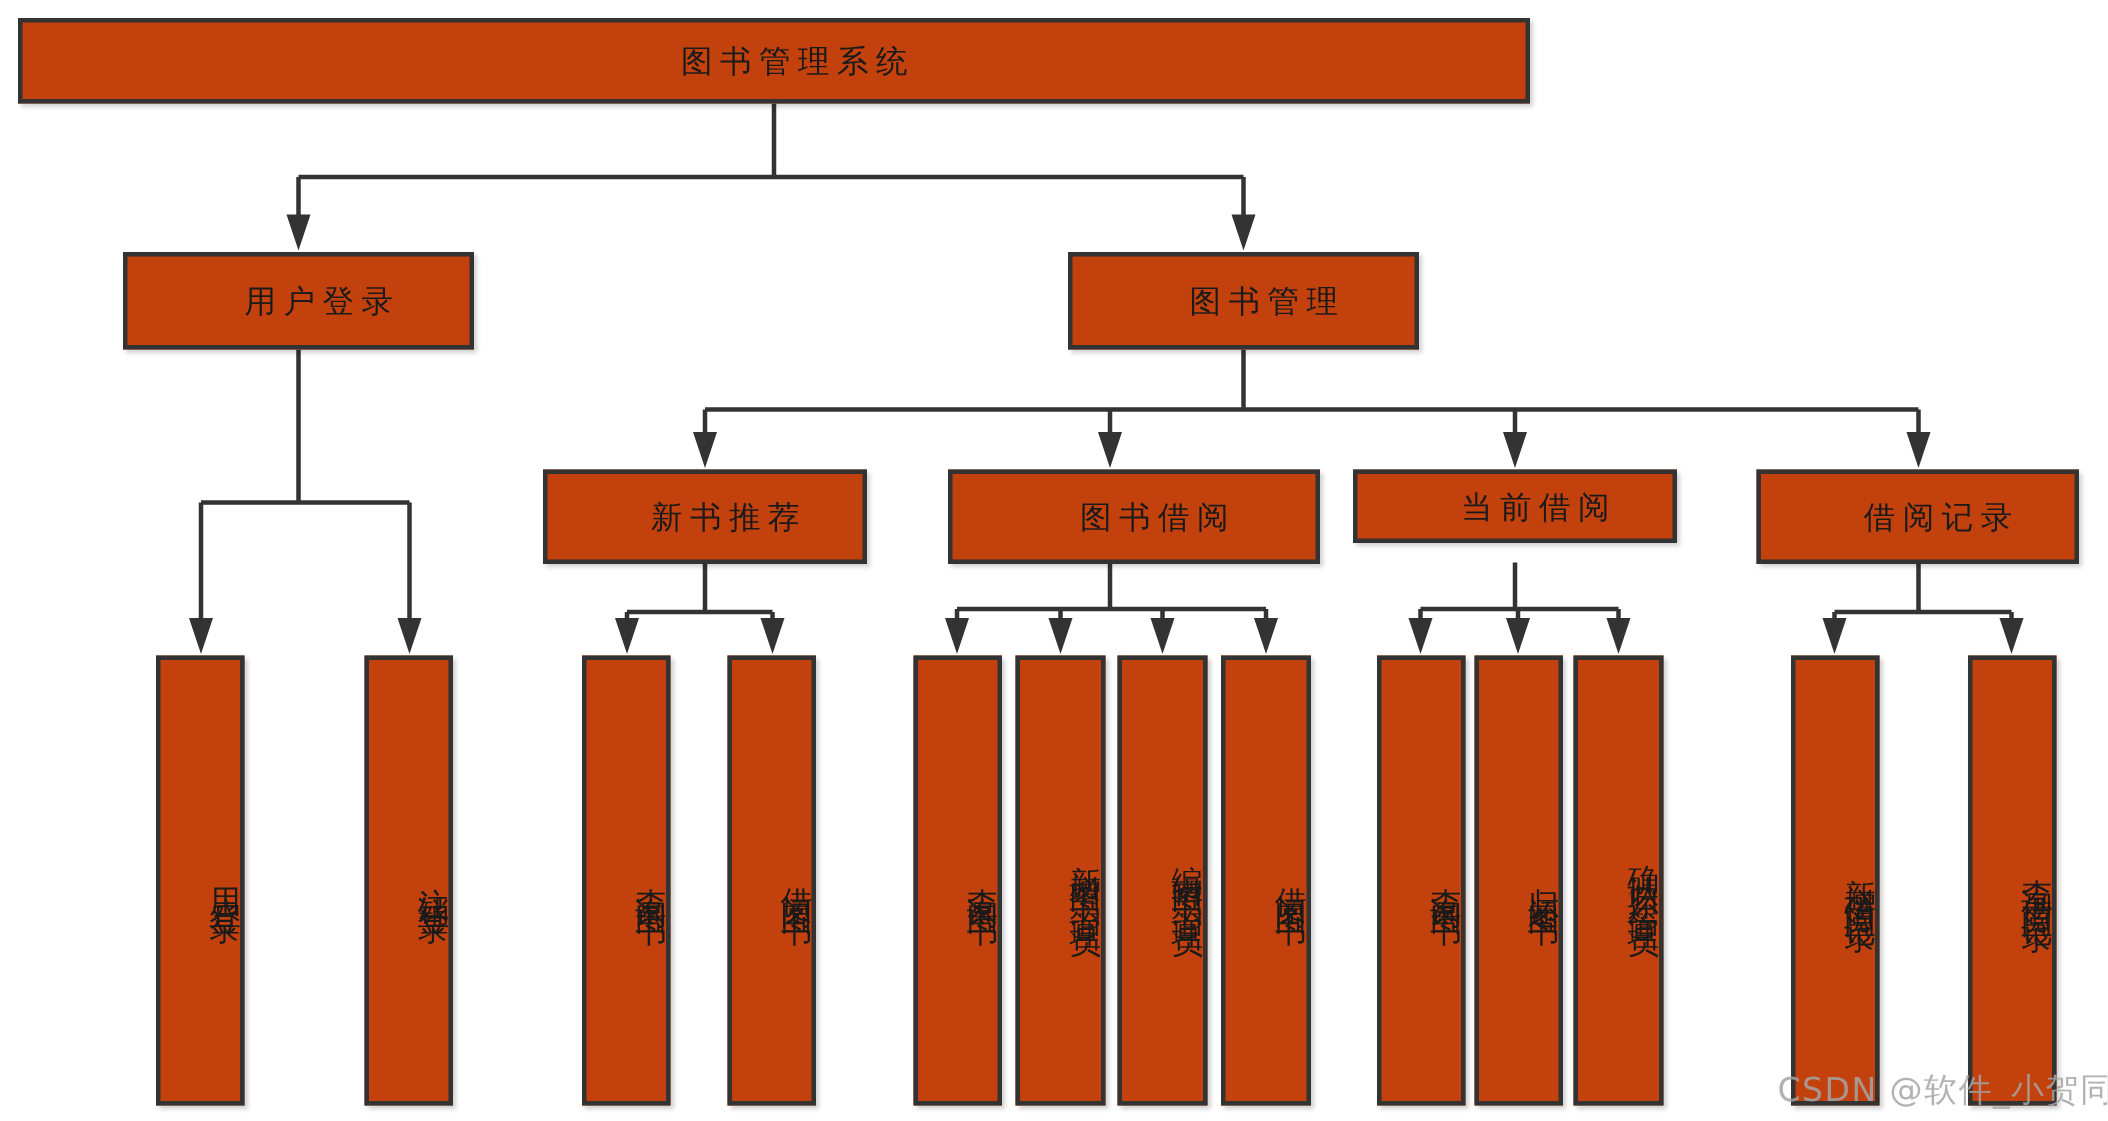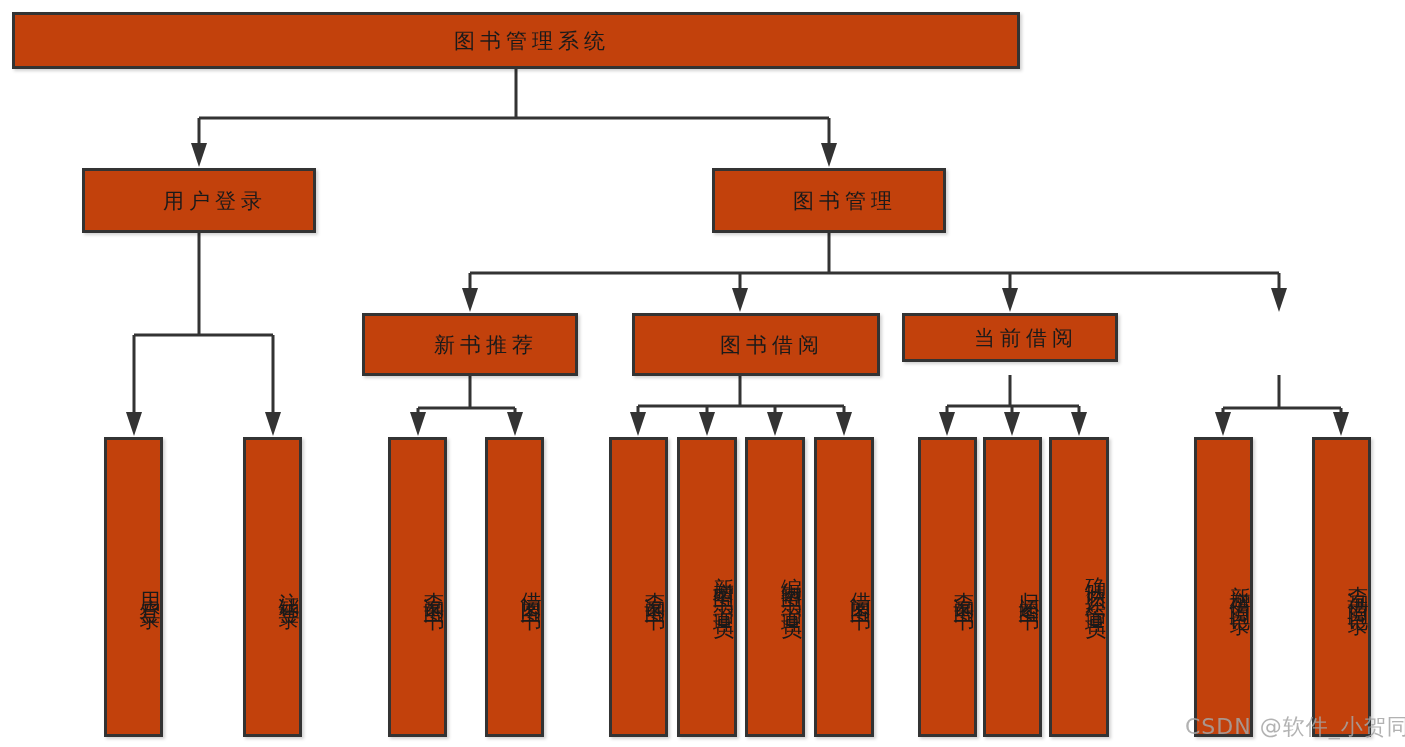--- a/index.html
+++ b/index.html
@@ -101,20 +101,21 @@
   </svg>
 
   <div class="node h" style="left:12px; top:12px; width:1008px; height:57px;">图书管理系统</div>
 
   <div class="node h" style="left:82px; top:168px; width:234px; height:65px;">用户登录</div>
   <div class="node h" style="left:712px; top:168px; width:234px; height:65px;">图书管理</div>
 
   <div class="node h" style="left:362px; top:313px; width:216px; height:63px;">新书推荐</div>
   <div class="node h" style="left:632px; top:313px; width:248px; height:63px;">图书借阅</div>
   <div class="node h" style="left:902px; top:313px; width:216px; height:49px;">当前借阅</div>
+  <div class="node h" style="left:1171px; top:313px; width:215px; height:63px;">借阅记录</div>
 
   <div class="node leaf" style="left:104px; width:59px;">
     <span class="vtext">用户登录</span>
   </div>
   <div class="node leaf" style="left:243px; width:59px;">
     <span class="vtext">注销登录</span>
   </div>
 
   <div class="node leaf" style="left:388px; width:59px;">
     <span class="vtext">查询图书</span>

